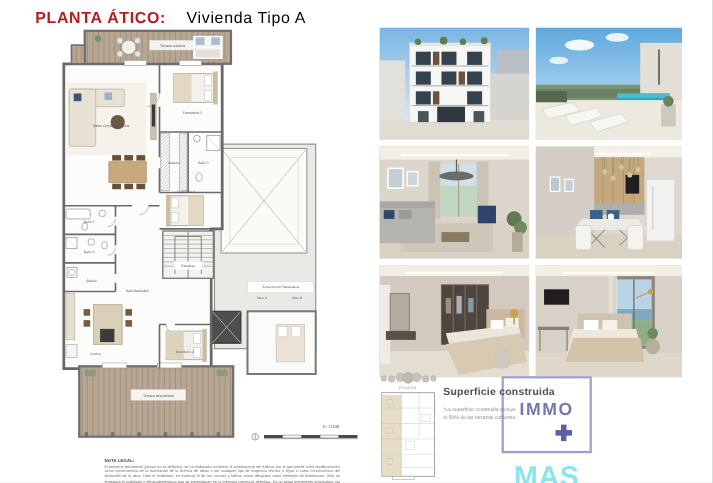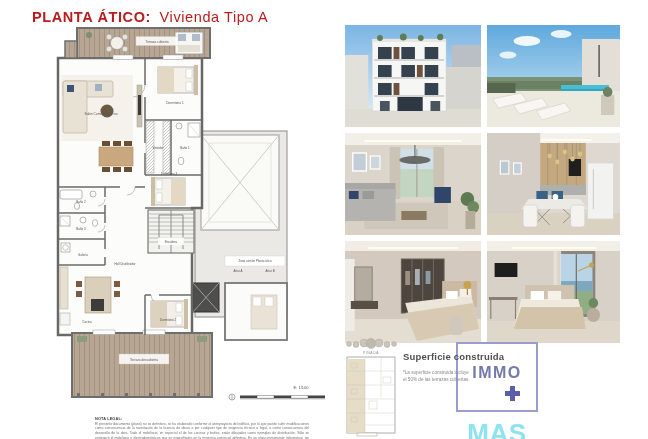--- a/index.html
+++ b/index.html
@@ -2,21 +2,21 @@
 <html><head>
 <meta charset="utf-8">
 <style>
   html,body{margin:0;padding:0;background:#9a9a9a;}
   .screen{position:relative;width:648px;height:439px;background:#ffffff;overflow:hidden;
           font-family:"Liberation Sans", sans-serif;color:#444;}
 
   
   .title{position:absolute;left:32px;top:9px;font-size:14.5px;letter-spacing:.6px;white-space:nowrap;}
   .title .bold{font-weight:bold;color:#b91c1c;}
-  .title .light{font-weight:normal;color:#b91c1c;margin-left:4px;}
+  .title .light{font-weight:normal;color:#000000;margin-left:14px;}
 
   
   .plan{position:absolute;left:25px;top:25px;width:310px;height:385px;}
   .plan svg{width:100%;height:100%;display:block;}
   .plan text{fill:#565656;font-family:"Liberation Sans",sans-serif;}
 
   
   .legal{position:absolute;left:95px;top:416px;width:214px;color:#6f6f6f;}
   .legal h4{margin:0;font-size:3.9px;font-weight:bold;color:#3f3f3f;letter-spacing:.1px;}
   .legal p{margin:.6px 0 0;font-size:3.4px;line-height:1.42;text-align:justify;}

